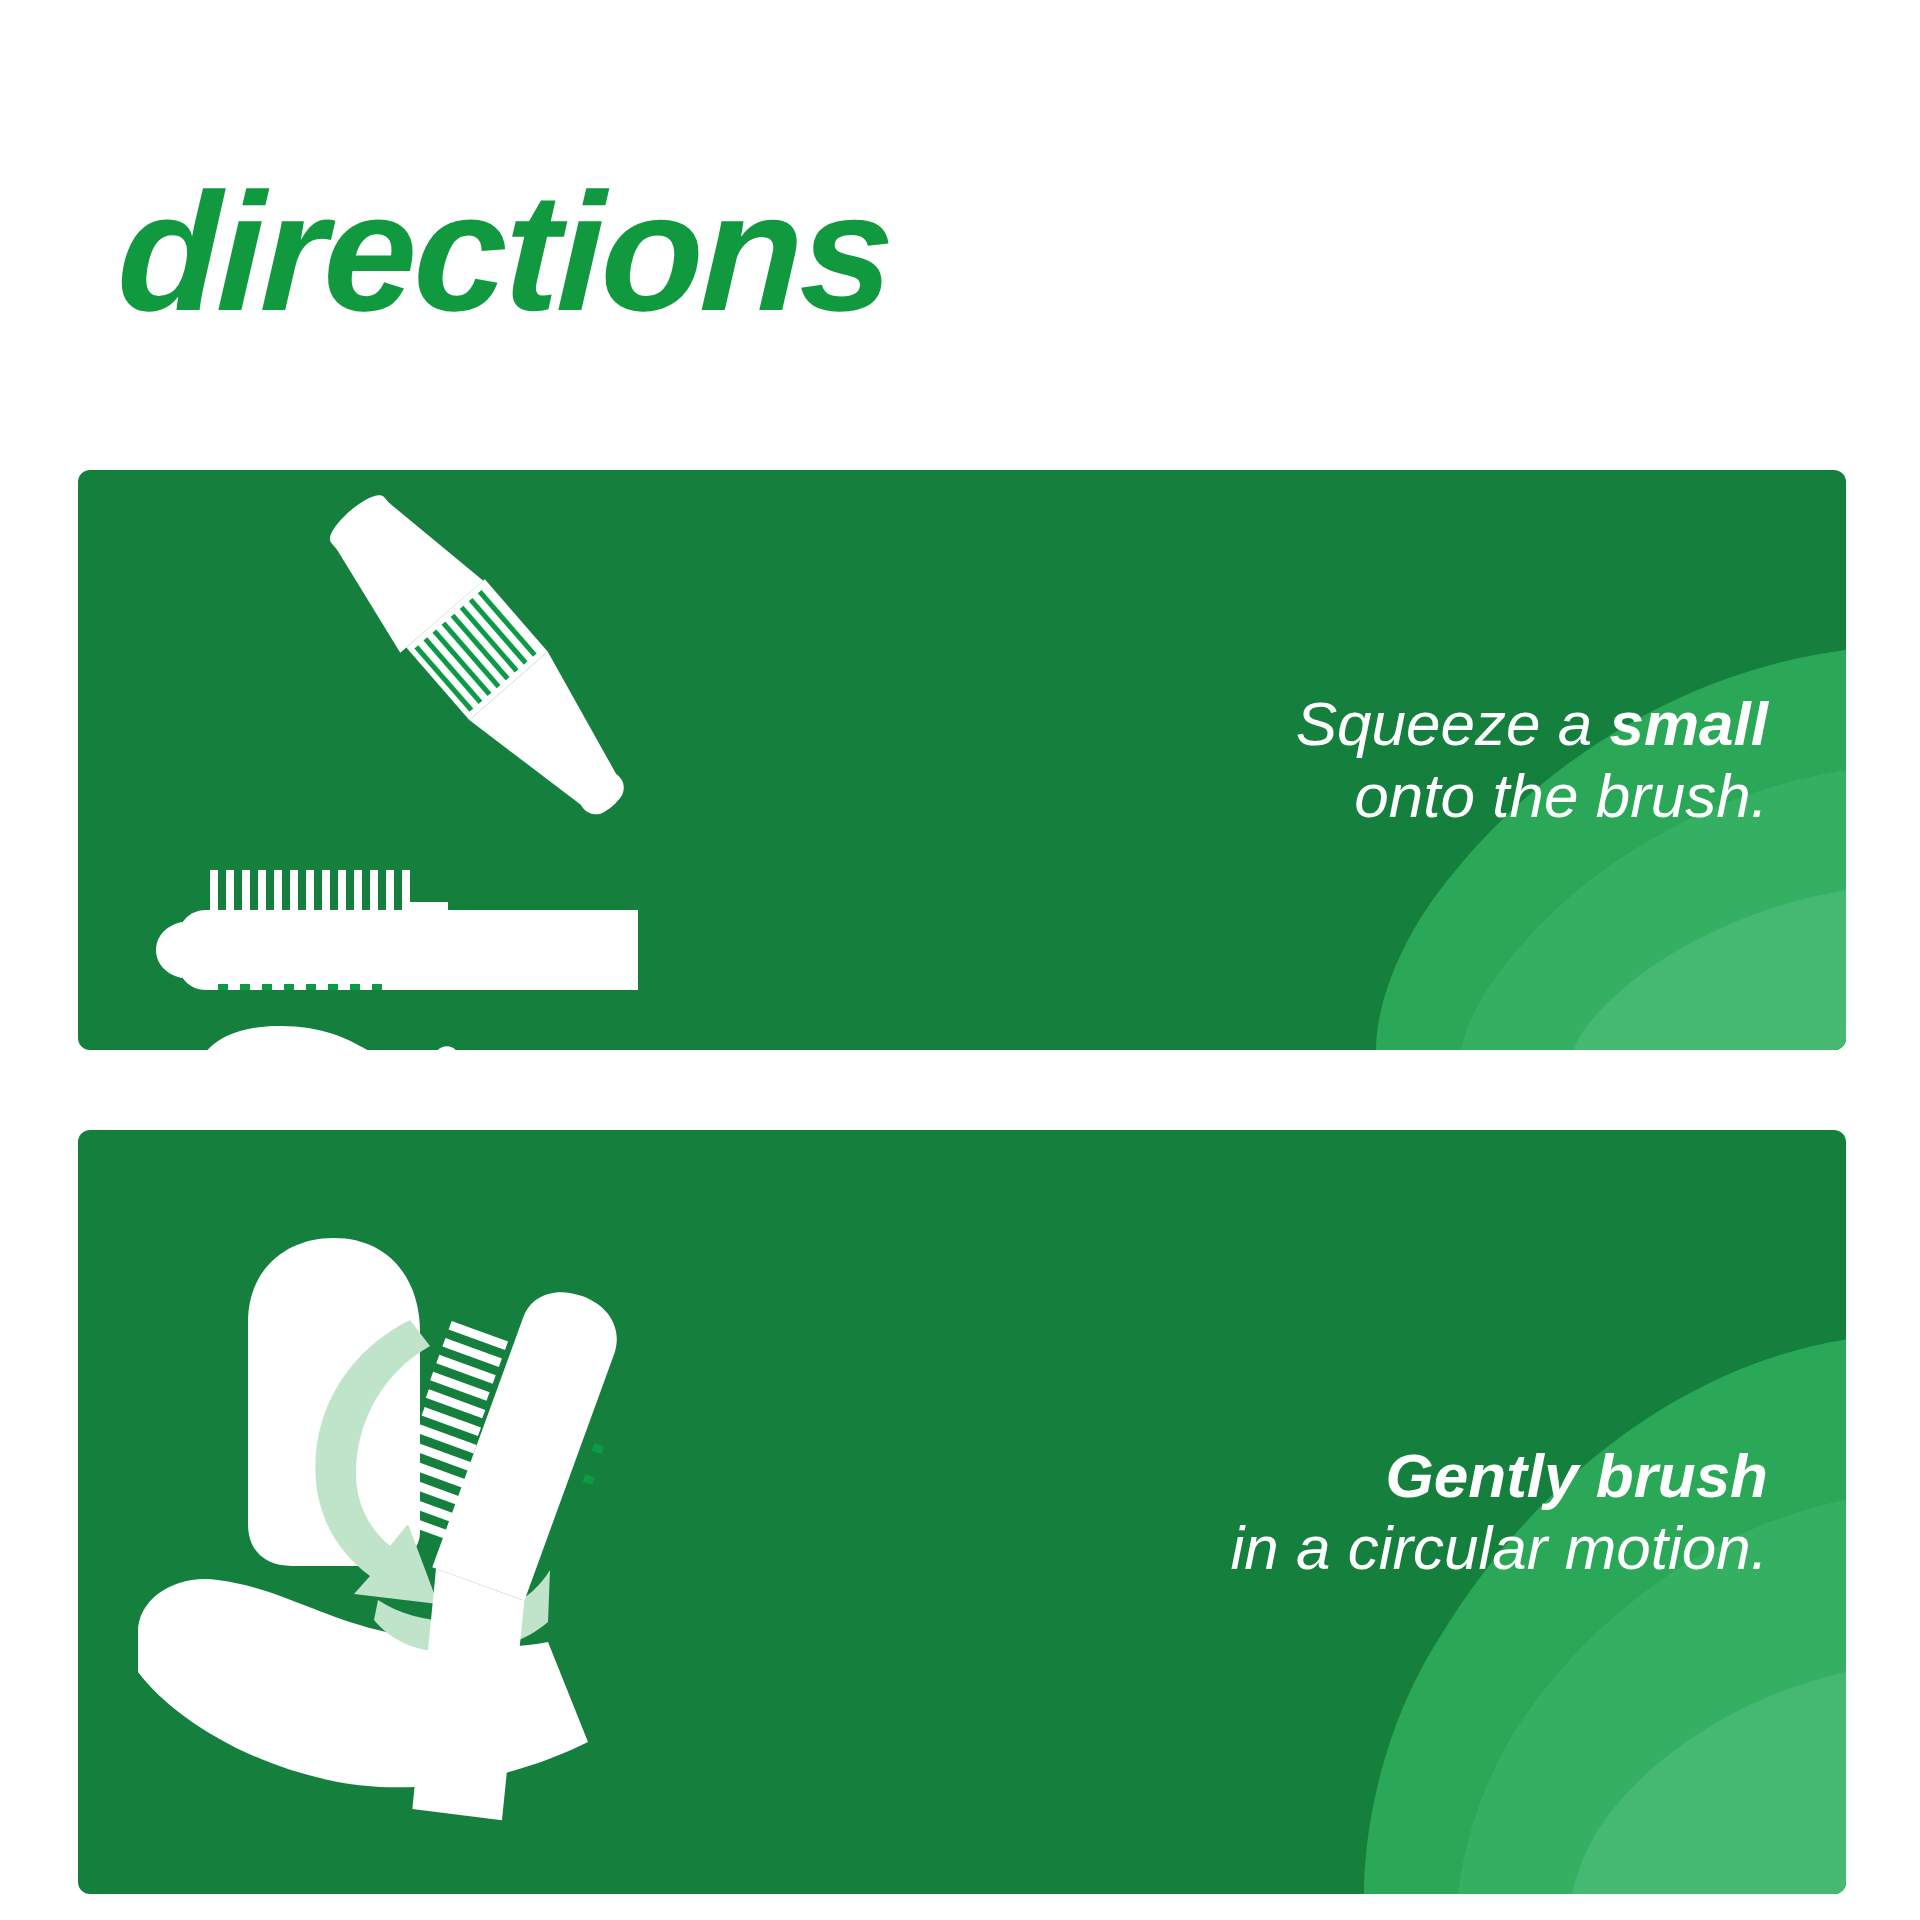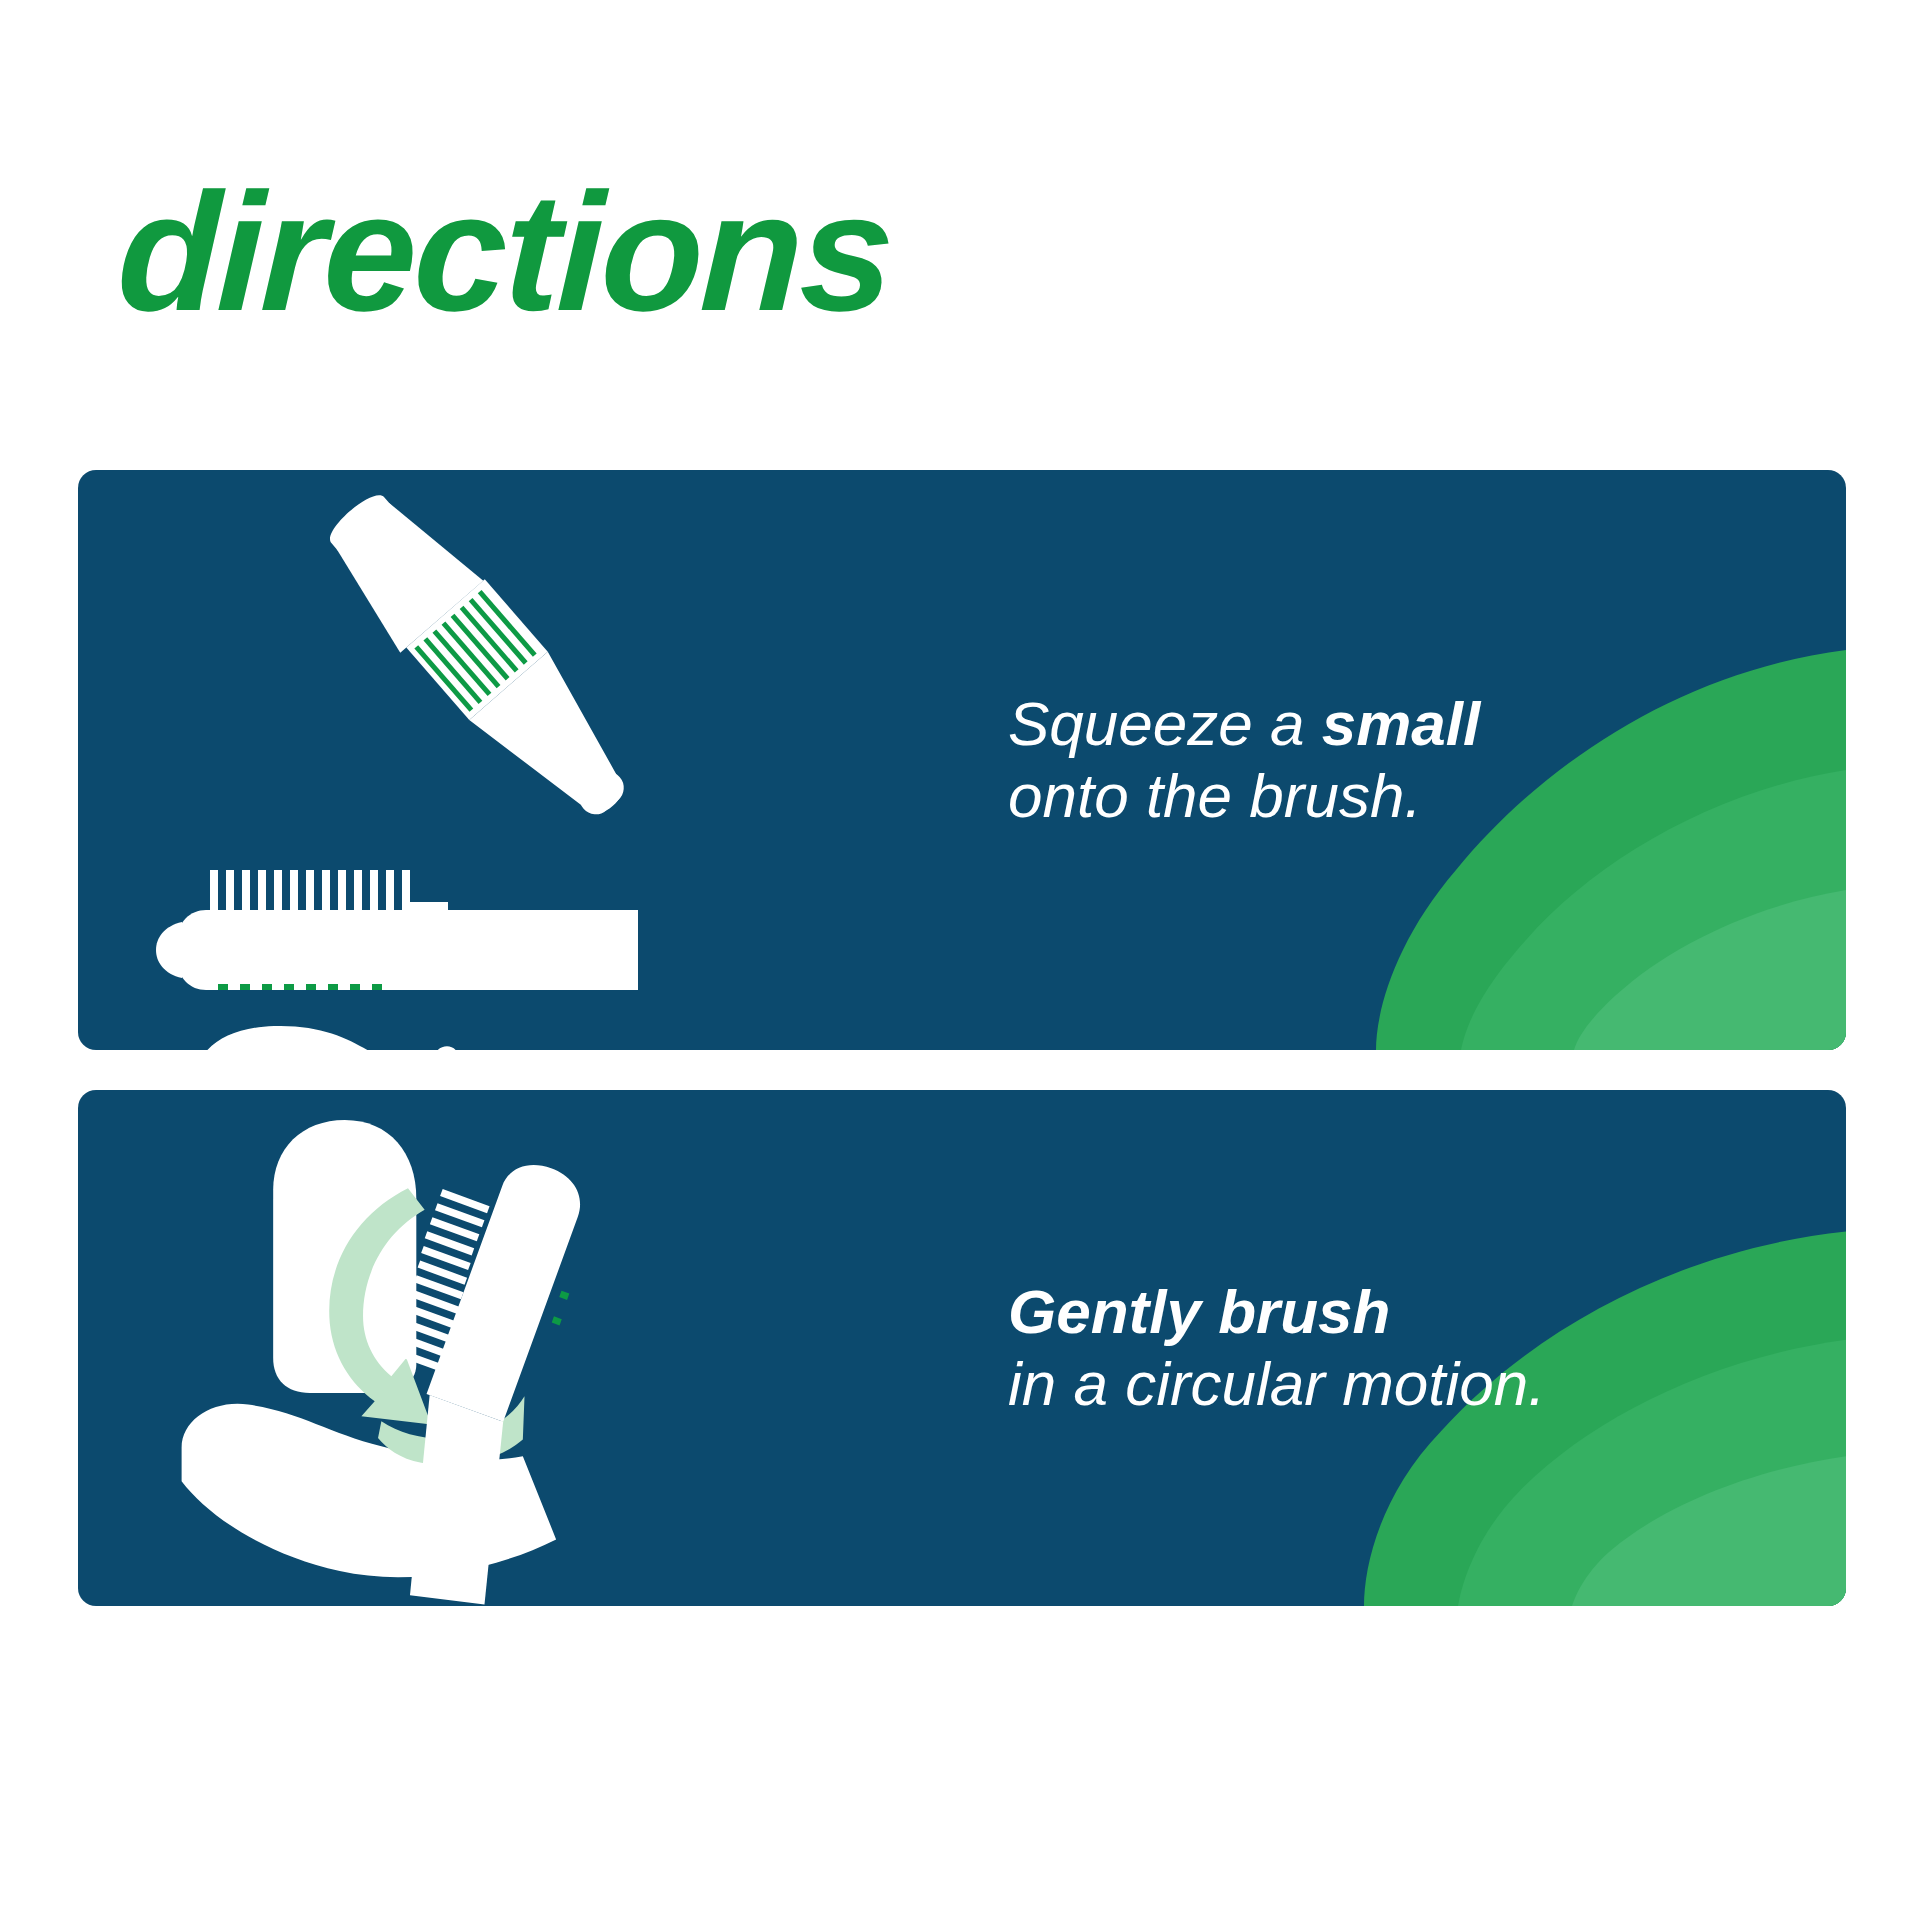--- a/index.html
+++ b/index.html
@@ -35,26 +35,27 @@
     letter-spacing: -3px;
     white-space: nowrap;
     transform: skewX(-2deg);
   }
 
   
   .card {
     position: absolute;
     left: 78px;
     width: 1768px;
-    background: #0c4a6e;
-    border-radius: 18px;
+    background: #15803d;
+    border-radius: 12px;
     overflow: hidden;
+    text-align: right;
   }
   #card-1 { top: 470px;  height: 580px; }
-  #card-2 { top: 1090px; height: 516px; }
+  #card-2 { top: 1130px; height: 764px; }
 
   .card-leaves {
     position: absolute;
     right: 0;
     bottom: 0;
     width: 720px;
     height: 100%;
     pointer-events: none;
   }
 

